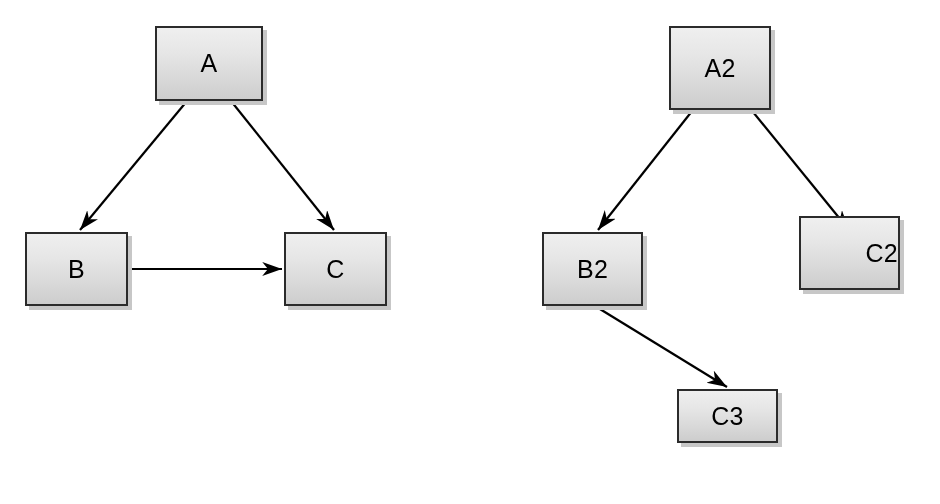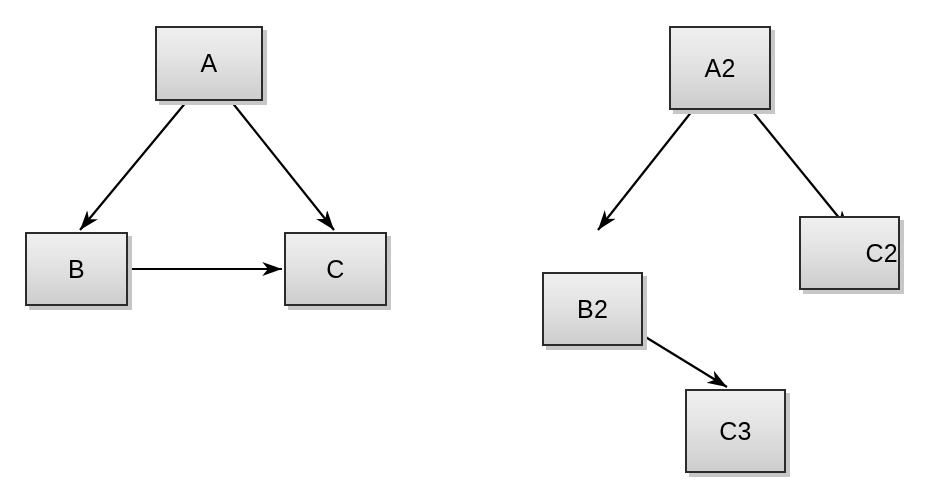--- a/index.html
+++ b/index.html
@@ -71,24 +71,24 @@
       </div>
       <div class="node" style="left: 25px; top: 232px; width: 103px; height: 74px;">
         <span class="node-label">B</span>
       </div>
       <div class="node" style="left: 284px; top: 232px; width: 103px; height: 74px;">
         <span class="node-label">C</span>
       </div>
       <div class="node" style="left: 669px; top: 26px; width: 102px; height: 84px;">
         <span class="node-label">A2</span>
       </div>
-      <div class="node" style="left: 542px; top: 232px; width: 101px; height: 74px; margin-top: 40px;">
+      <div class="node" style="left: 542px; top: 232px; width: 101px; height: 74px;">
         <span class="node-label">B2</span>
       </div>
       <div class="node" style="left: 799px; top: 216px; width: 101px; height: 74px; justify-content: flex-end;">
         <span class="node-label">C2</span>
       </div>
-      <div class="node" style="left: 677px; top: 389px; width: 101px; height: 84px; margin-left: 8px;">
+      <div class="node" style="left: 677px; top: 389px; width: 101px; height: 54px;">
         <span class="node-label">C3</span>
       </div>
     </div>
 
 </div>
 
 </body></html>

